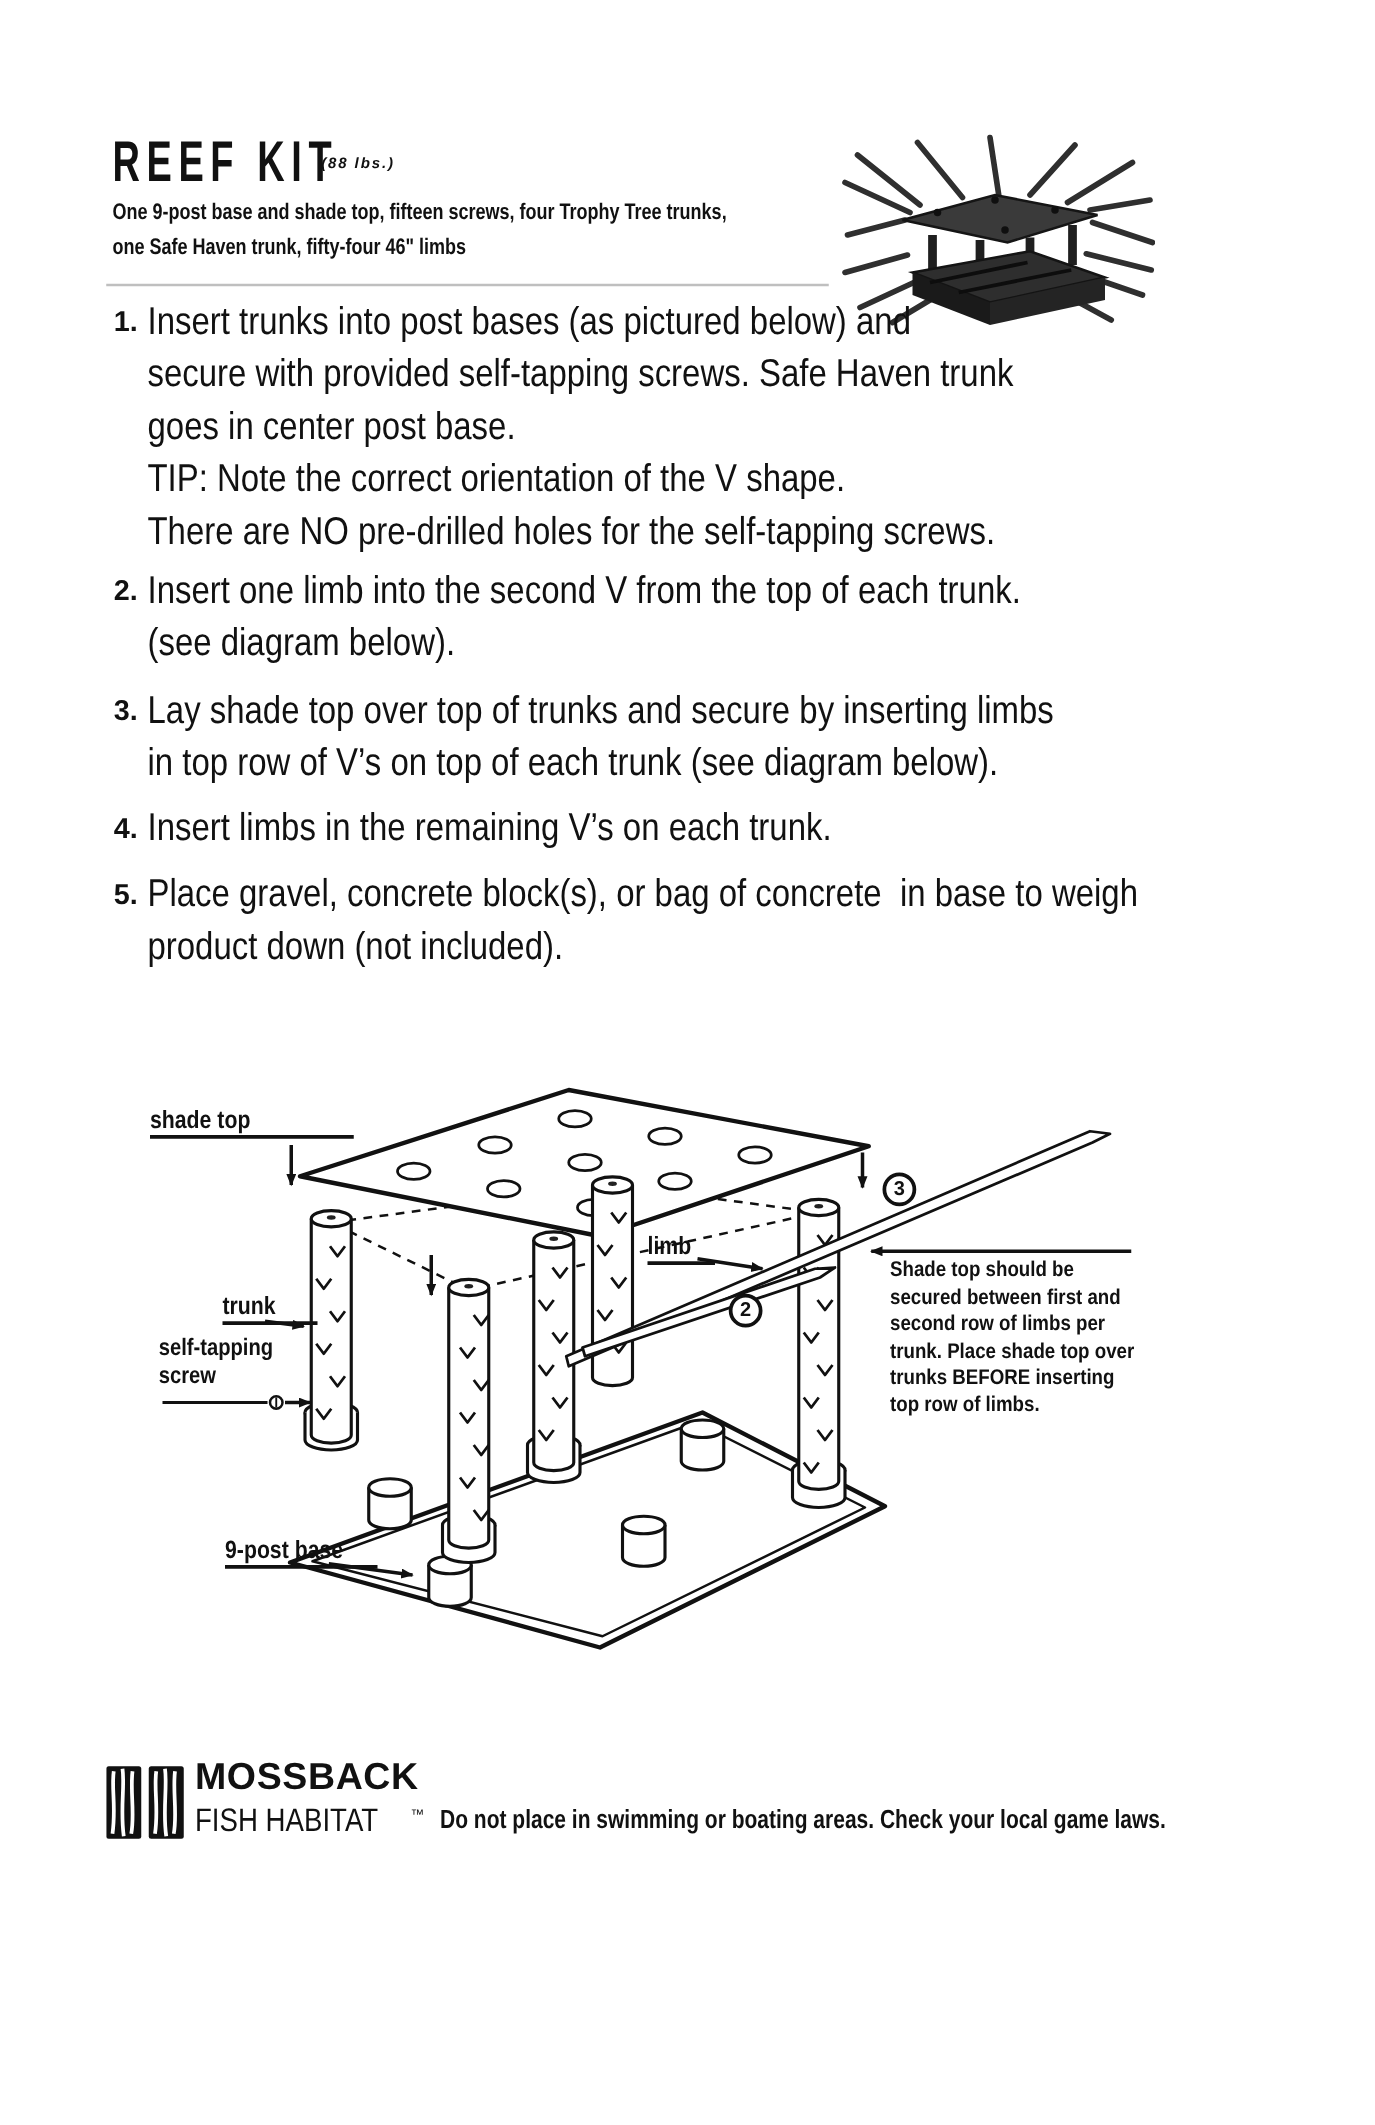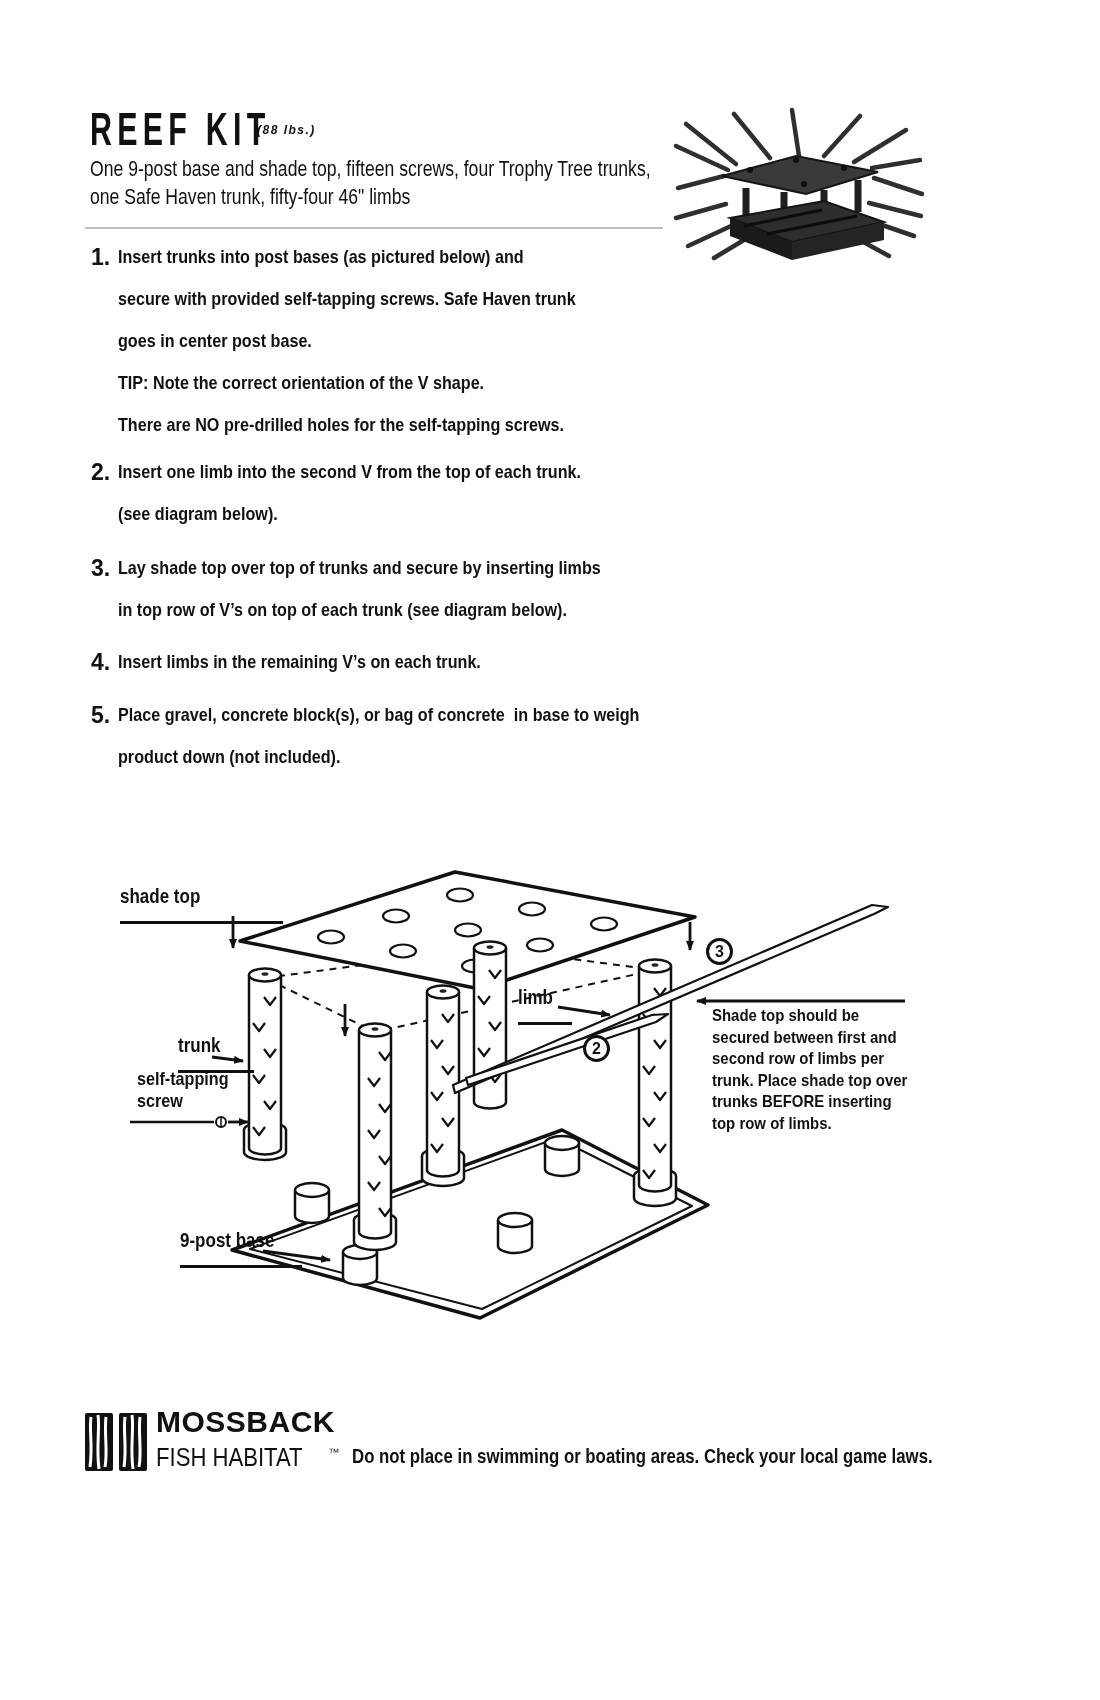--- a/index.html
+++ b/index.html
@@ -5,28 +5,28 @@
   *{margin:0;padding:0;box-sizing:border-box}
   body{width:1100px;height:1700px;position:relative;background:#fff;
        font-family:"Liberation Sans",sans-serif;color:#111;overflow:hidden}
   .abs{position:absolute}
   
   .cx{display:inline-block;transform:scaleX(.85);transform-origin:0 50%;white-space:pre}
   .cx8{display:inline-block;transform:scaleX(.8);transform-origin:0 50%;white-space:pre}
   .title{display:inline-block;font-size:46px;font-weight:800;letter-spacing:8px;
          transform:scaleX(.66);transform-origin:0 50%;white-space:pre}
   .weight{font-size:12px;font-style:italic;font-weight:600;letter-spacing:1.5px}
-  .subline{font-size:22px;font-weight:400;height:28px;line-height:28px}
+  .subline{font-size:18px;font-weight:700;height:28px;line-height:28px}
   .divider{background:#bfbfbf}
   .item{position:absolute;left:91px}
   .num{position:absolute;left:0;top:0;font-size:23px;font-weight:700;line-height:42px}
   .lines{margin-left:27px}
-  .line{height:42px;line-height:42px;font-size:19px;font-weight:700}
+  .line{height:42px;line-height:42px;font-size:31px;font-weight:400}
   .dlabel{position:absolute;font-weight:700;font-size:20px;line-height:24px}
-  .ul{border-bottom:3px solid #111;padding-bottom:13px}
+  .ul{border-bottom:3px solid #111;padding-bottom:0}
   .screwlab{position:absolute;font-weight:700;font-size:19px;line-height:22px}
   .noteblock{position:absolute;left:712px;top:1005px;width:225px;font-size:17px;
              line-height:21.5px;font-weight:700;transform:scaleX(.88);transform-origin:0 0}
   .callout{position:absolute;width:27px;height:27px;border:3px solid #111;border-radius:50%;
            background:#fff;font-size:16px;font-weight:700;text-align:center;line-height:21px}
   .brand1{font-size:30px;font-weight:700;line-height:32px;letter-spacing:.5px}
   .brand2{font-size:26px;font-weight:400;line-height:28px}
   .tm{font-size:11px;vertical-align:super}
   .warning{font-size:21px;font-weight:700}
   svg{display:block}
@@ -279,21 +279,21 @@
 </svg>
 
 <div class="dlabel ul" style="left:120px;top:884px;width:163px">
   <span class="cx">shade top</span>
 </div>
 
 <div class="dlabel ul" style="left:178px;top:1033px;width:76px">
   <span class="cx">trunk</span>
 </div>
 
-<div class="screwlab" style="left:137px;top:1068px">
+<div class="screwlab" style="left:127px;top:1068px">
   <div><span class="cx">self-tapping</span></div>
   <div><span class="cx">screw</span></div>
 </div>
 
 <div class="dlabel ul" style="left:518px;top:985px;width:54px">
   <span class="cx">limb</span>
 </div>
 
 <div class="dlabel ul" style="left:180px;top:1228px;width:122px">
   <span class="cx">9-post base</span>

